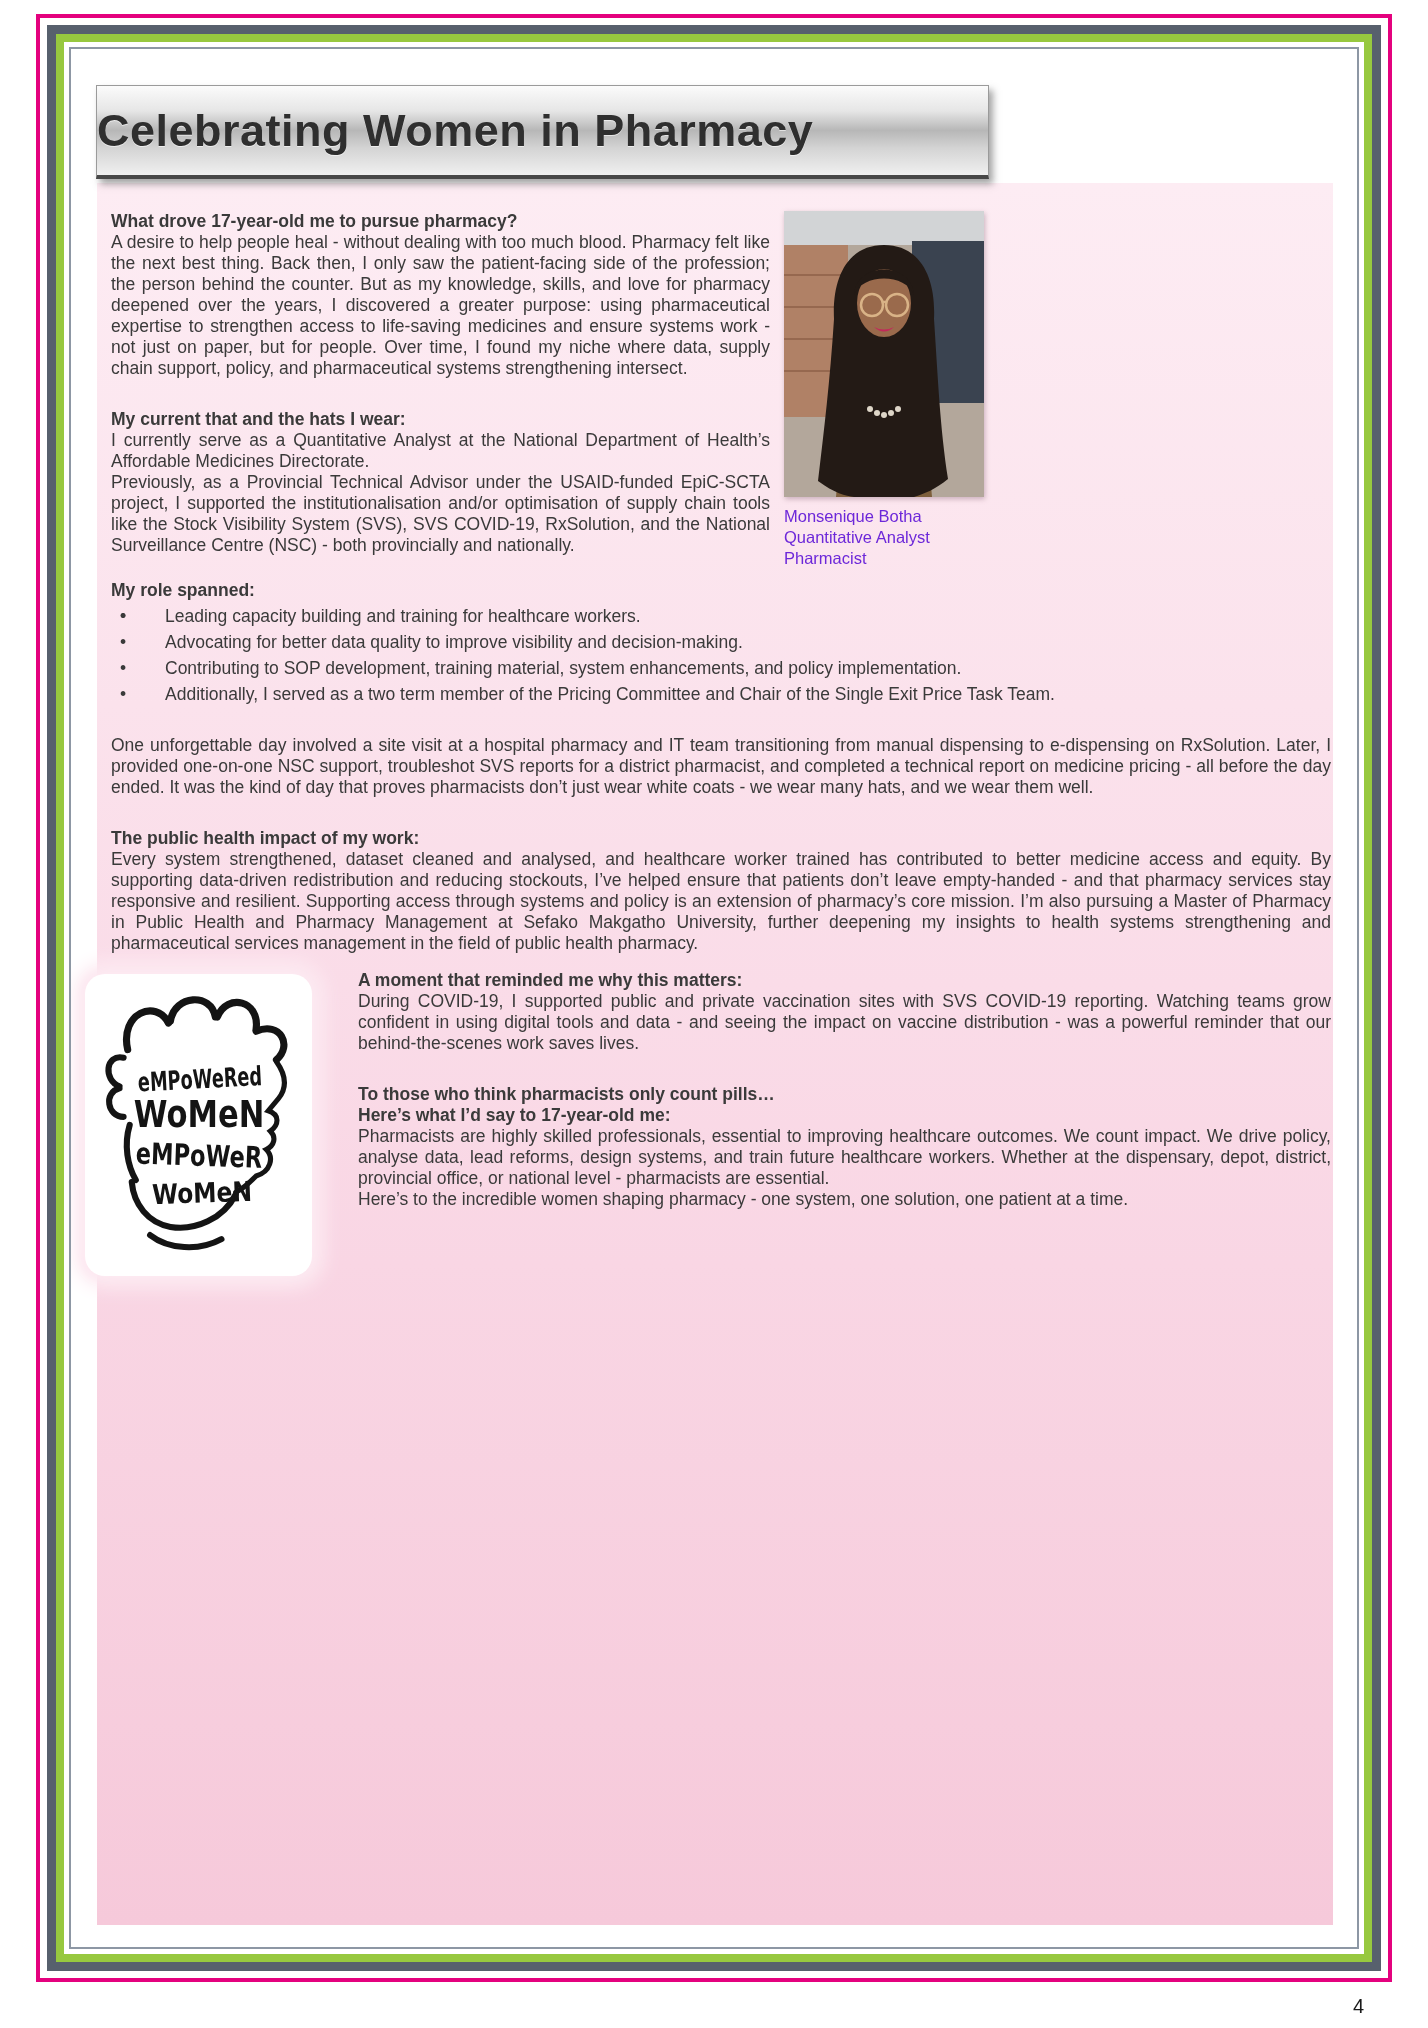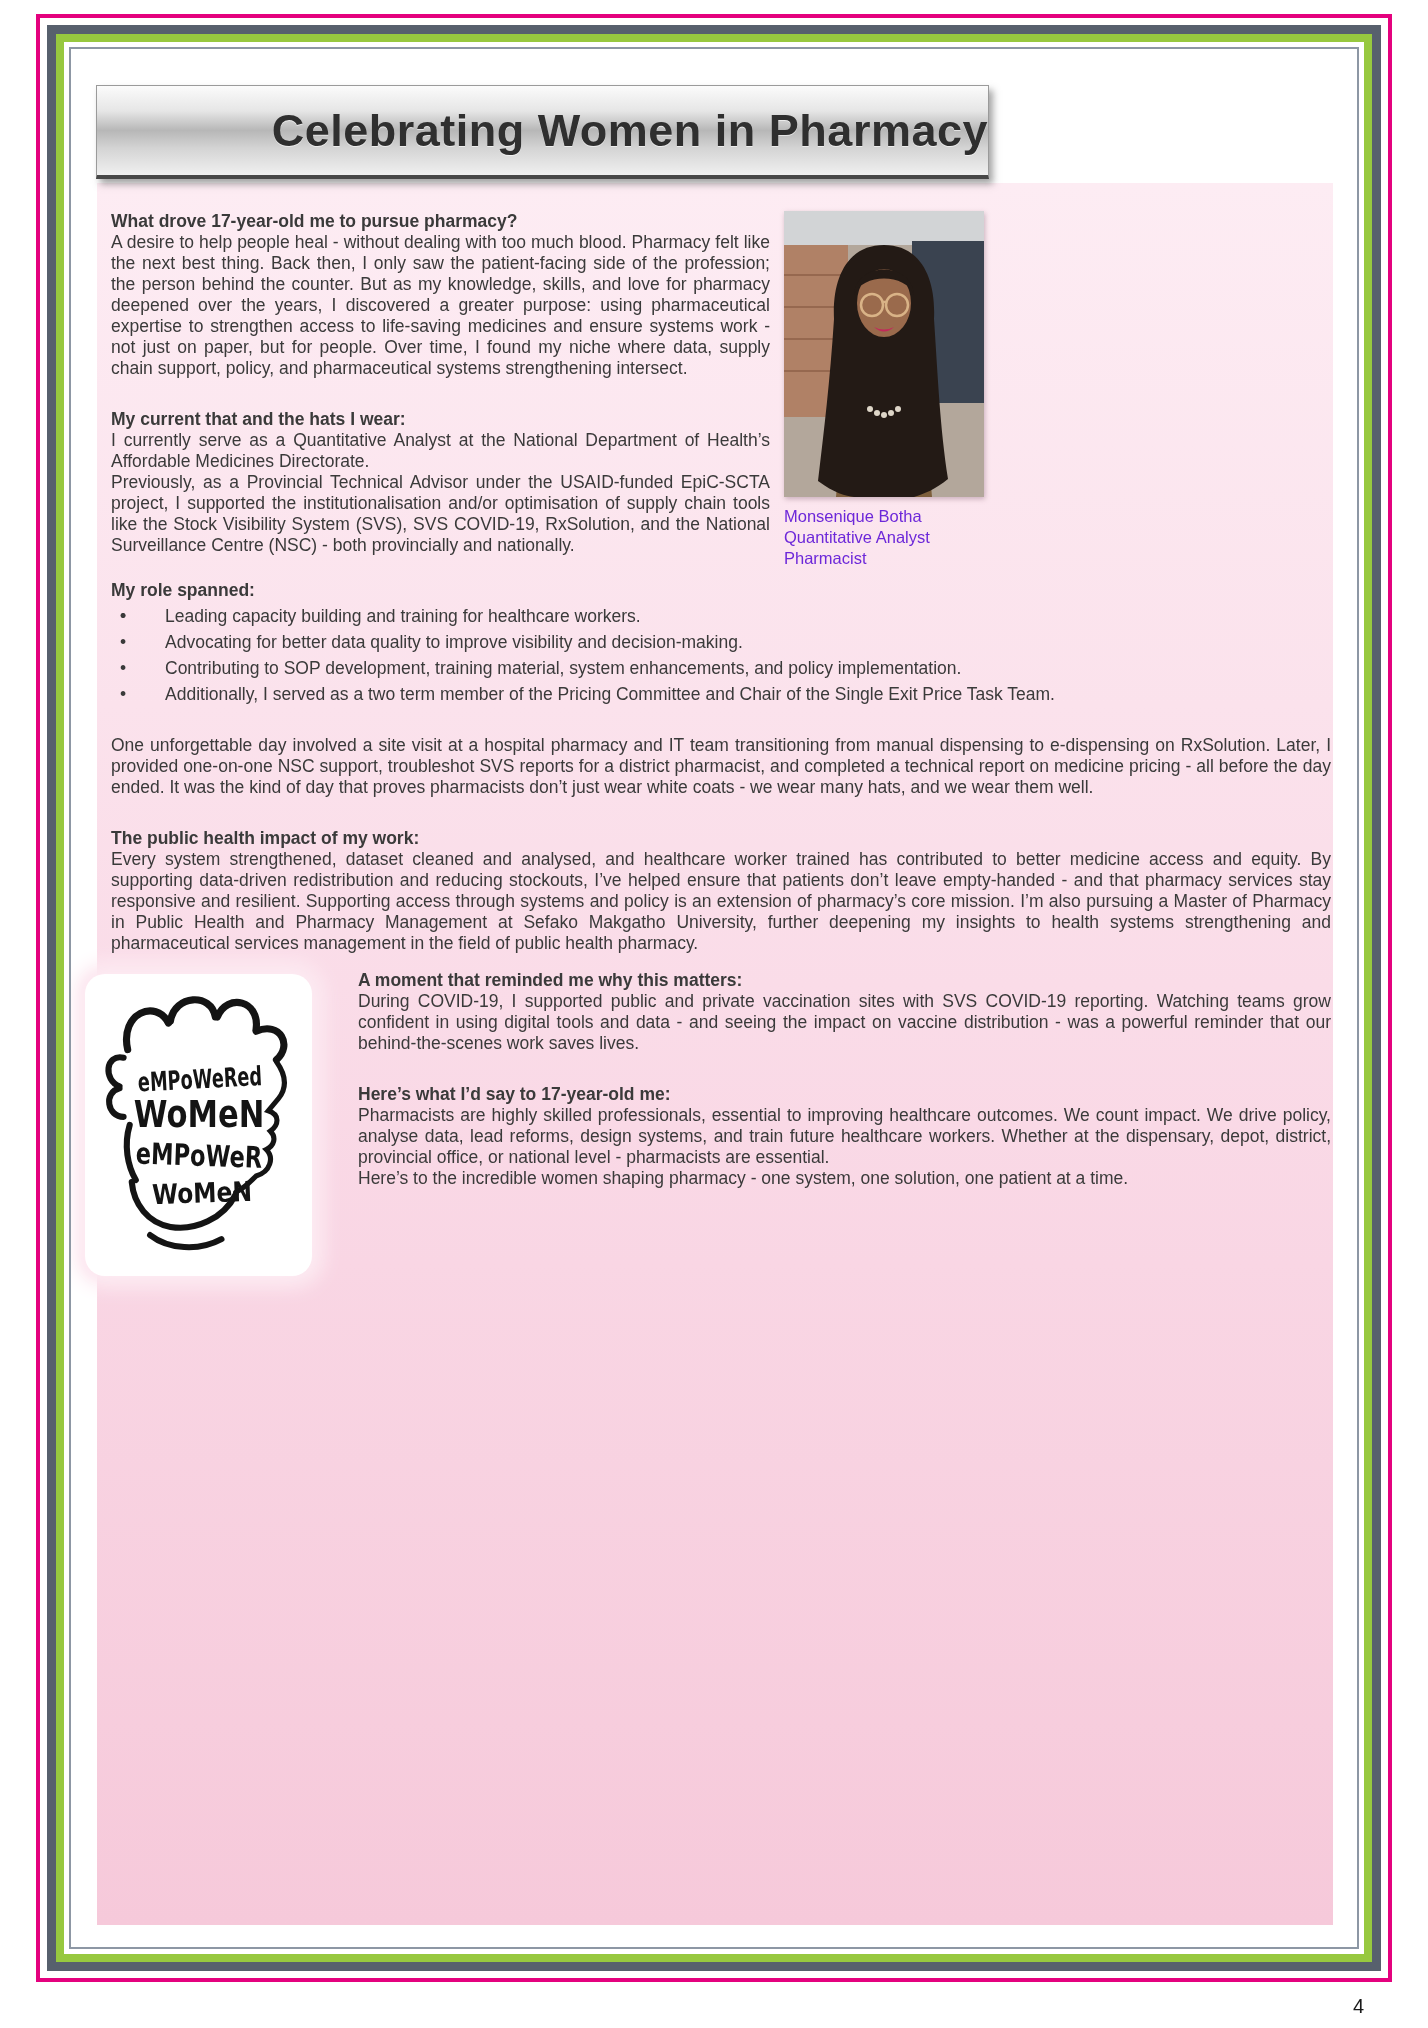--- a/index.html
+++ b/index.html
@@ -29,21 +29,21 @@
     background: linear-gradient(180deg, #fdecf3 0%, #fbe2ec 30%, #f9d6e4 62%, #f6c9da 100%);
   }
 
   
   .header-bar {
     position: absolute; left: 25px; top: 36px; width: 893px; height: 94px;
     background: linear-gradient(180deg, #fbfbfb 0%, #e6e6e6 28%, #b7b7b7 50%, #d4d4d4 70%, #f0f0f0 100%);
     border: 1px solid #9a9a9a;
     border-bottom: 4px solid #474747;
     box-shadow: 4px 5px 7px rgba(90,90,90,0.55);
-    display: flex; align-items: center; justify-content: flex-end;
+    display: flex; align-items: center; justify-content: flex-start;
   }
   .header-title {
     font-size: 45px; font-weight: bold; color: #2f2f2f; letter-spacing: 0.5px;
     text-shadow: 0 1px 0 rgba(255,255,255,0.6);
   }
 
   
   .flow {
     position: absolute; left: 40px; right: 26px; top: 146px;
     font-size: 17.5px; line-height: 21px; text-align: justify;
@@ -208,20 +208,21 @@
                   </g>
                 </svg>
               </div>
 
               <div class="section" style="margin-top:0">
                 <div class="heading">A moment that reminded me why this matters:</div>
                 <p>During COVID-19, I supported public and private vaccination sites with SVS COVID-19 reporting. Watching teams grow confident in using digital tools and data - and seeing the impact on vaccine distribution - was a powerful reminder that our behind-the-scenes work saves lives.</p>
               </div>
 
               <div class="section">
+                <div class="heading">To those who think pharmacists only count pills…</div>
                 <div class="heading">Here’s what I’d say to 17-year-old me:</div>
                 <p>Pharmacists are highly skilled professionals, essential to improving healthcare outcomes. We count impact. We drive policy, analyse data, lead reforms, design systems, and train future healthcare workers. Whether at the dispensary, depot, district, provincial office, or national level - pharmacists are essential.</p>
                 <p>Here’s to the incredible women shaping pharmacy - one system, one solution, one patient at a time.</p>
               </div>
 
               <div class="clear"></div>
             </div>
 
           </div>
 

